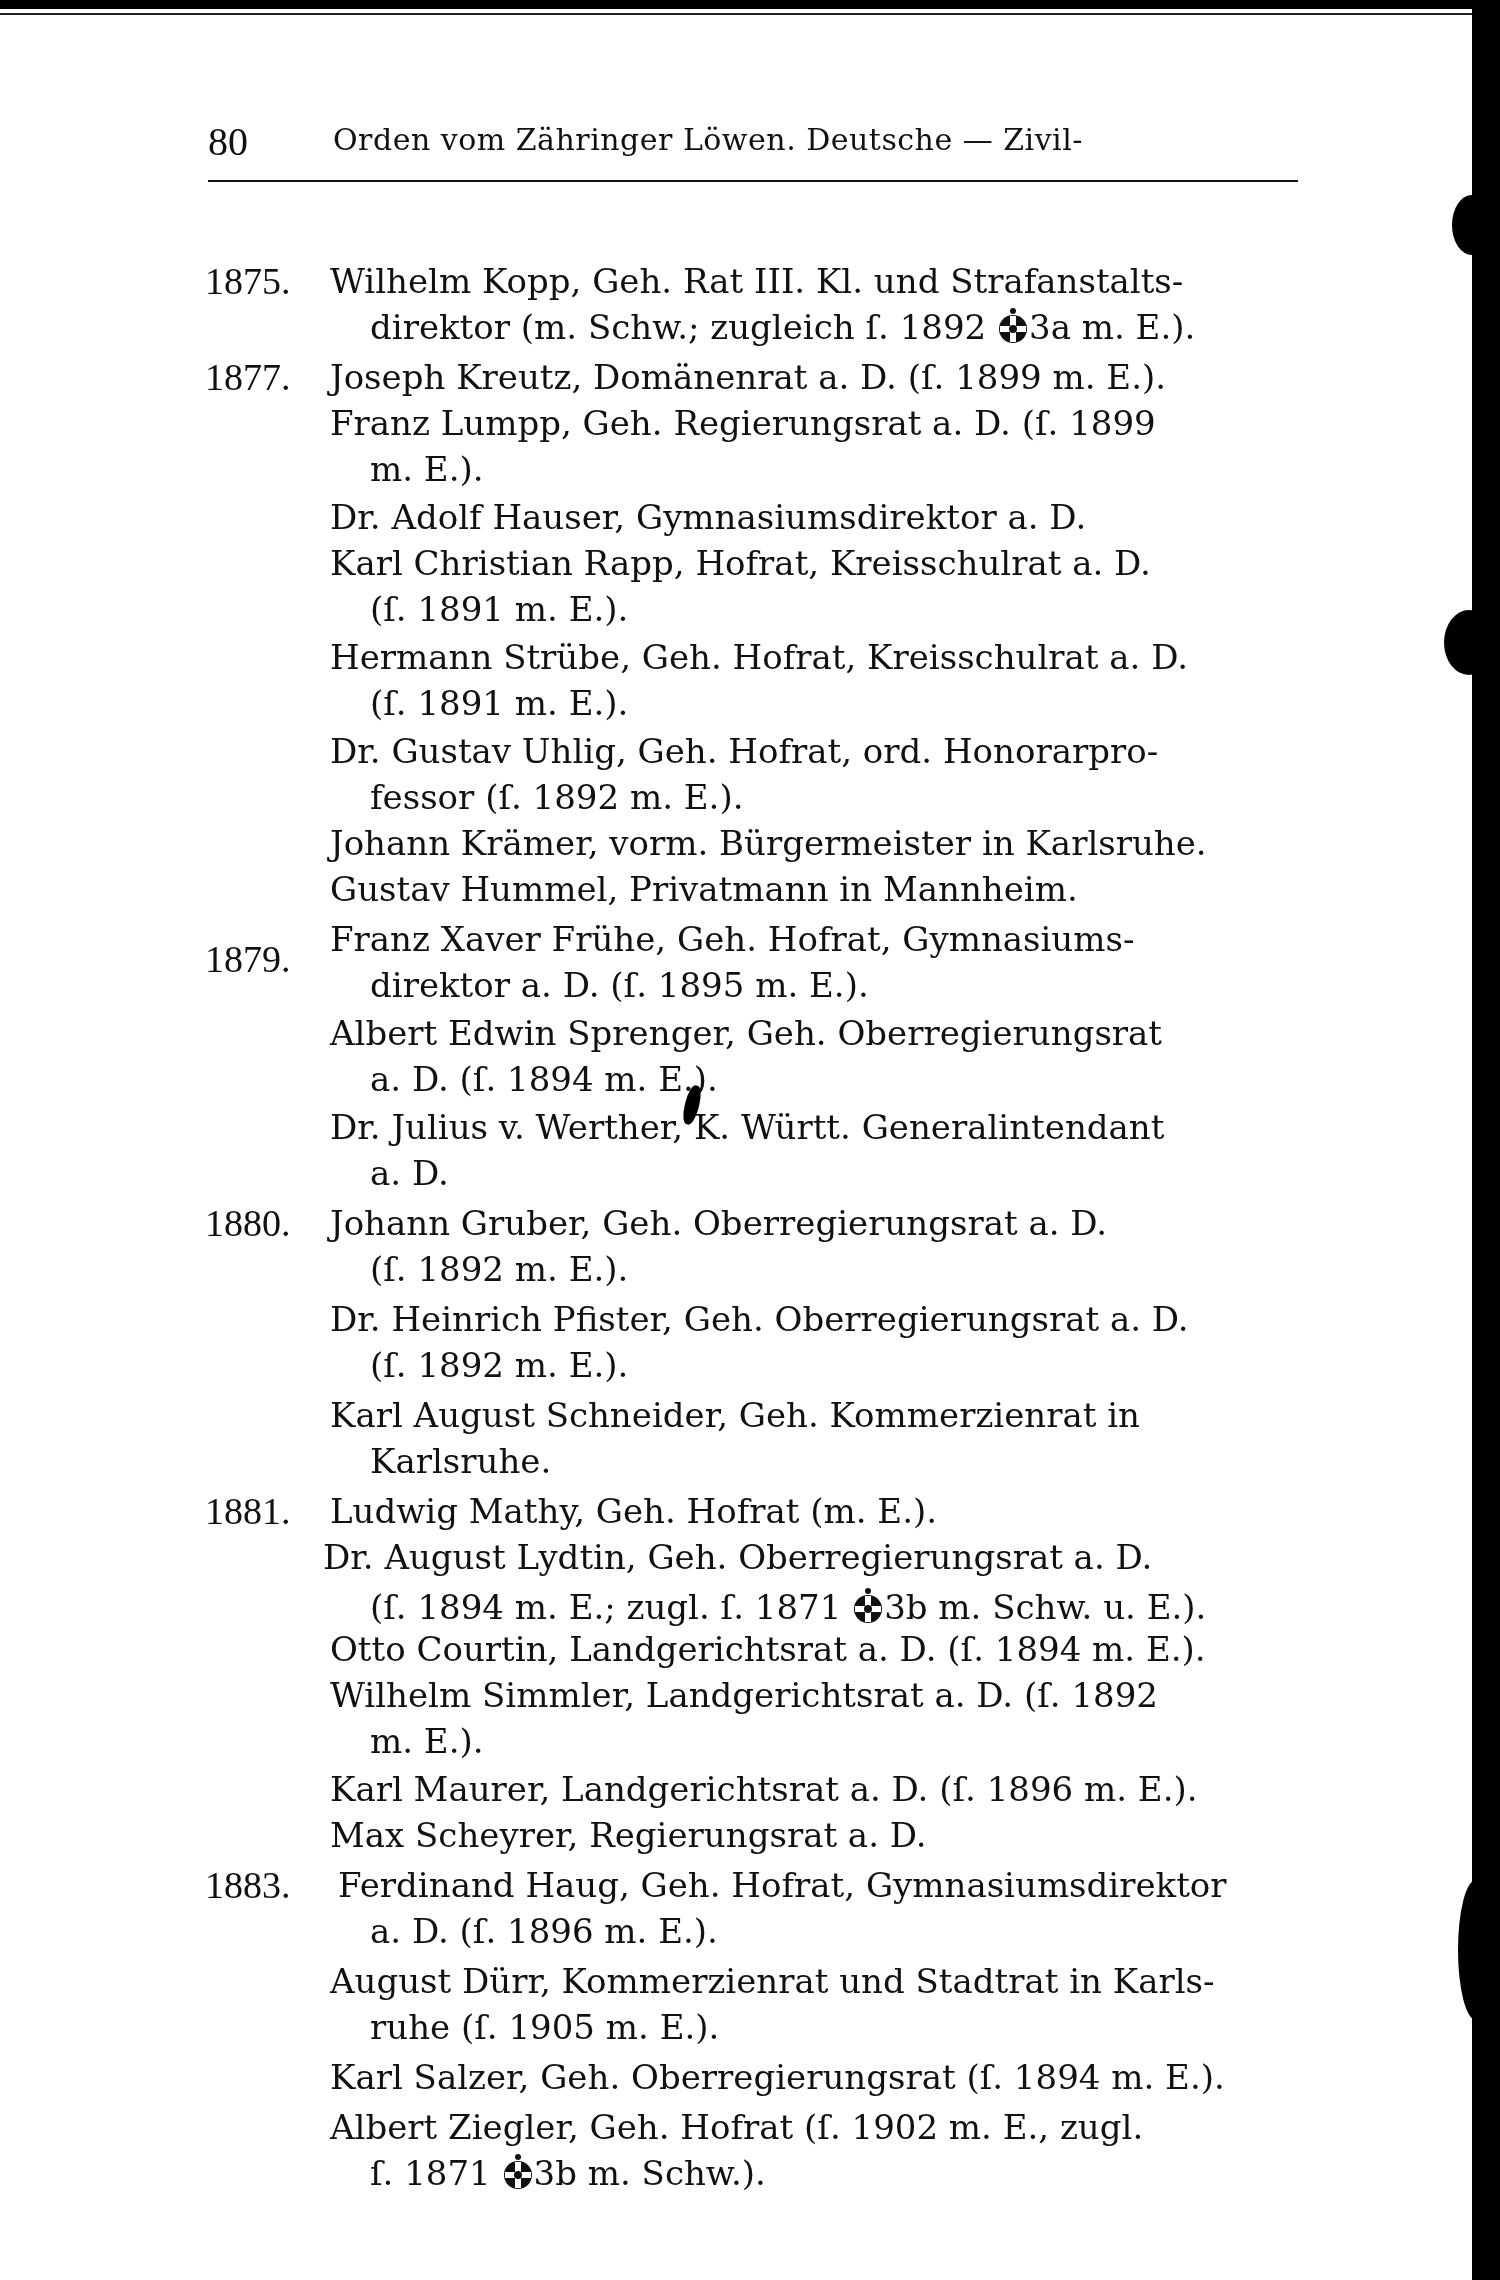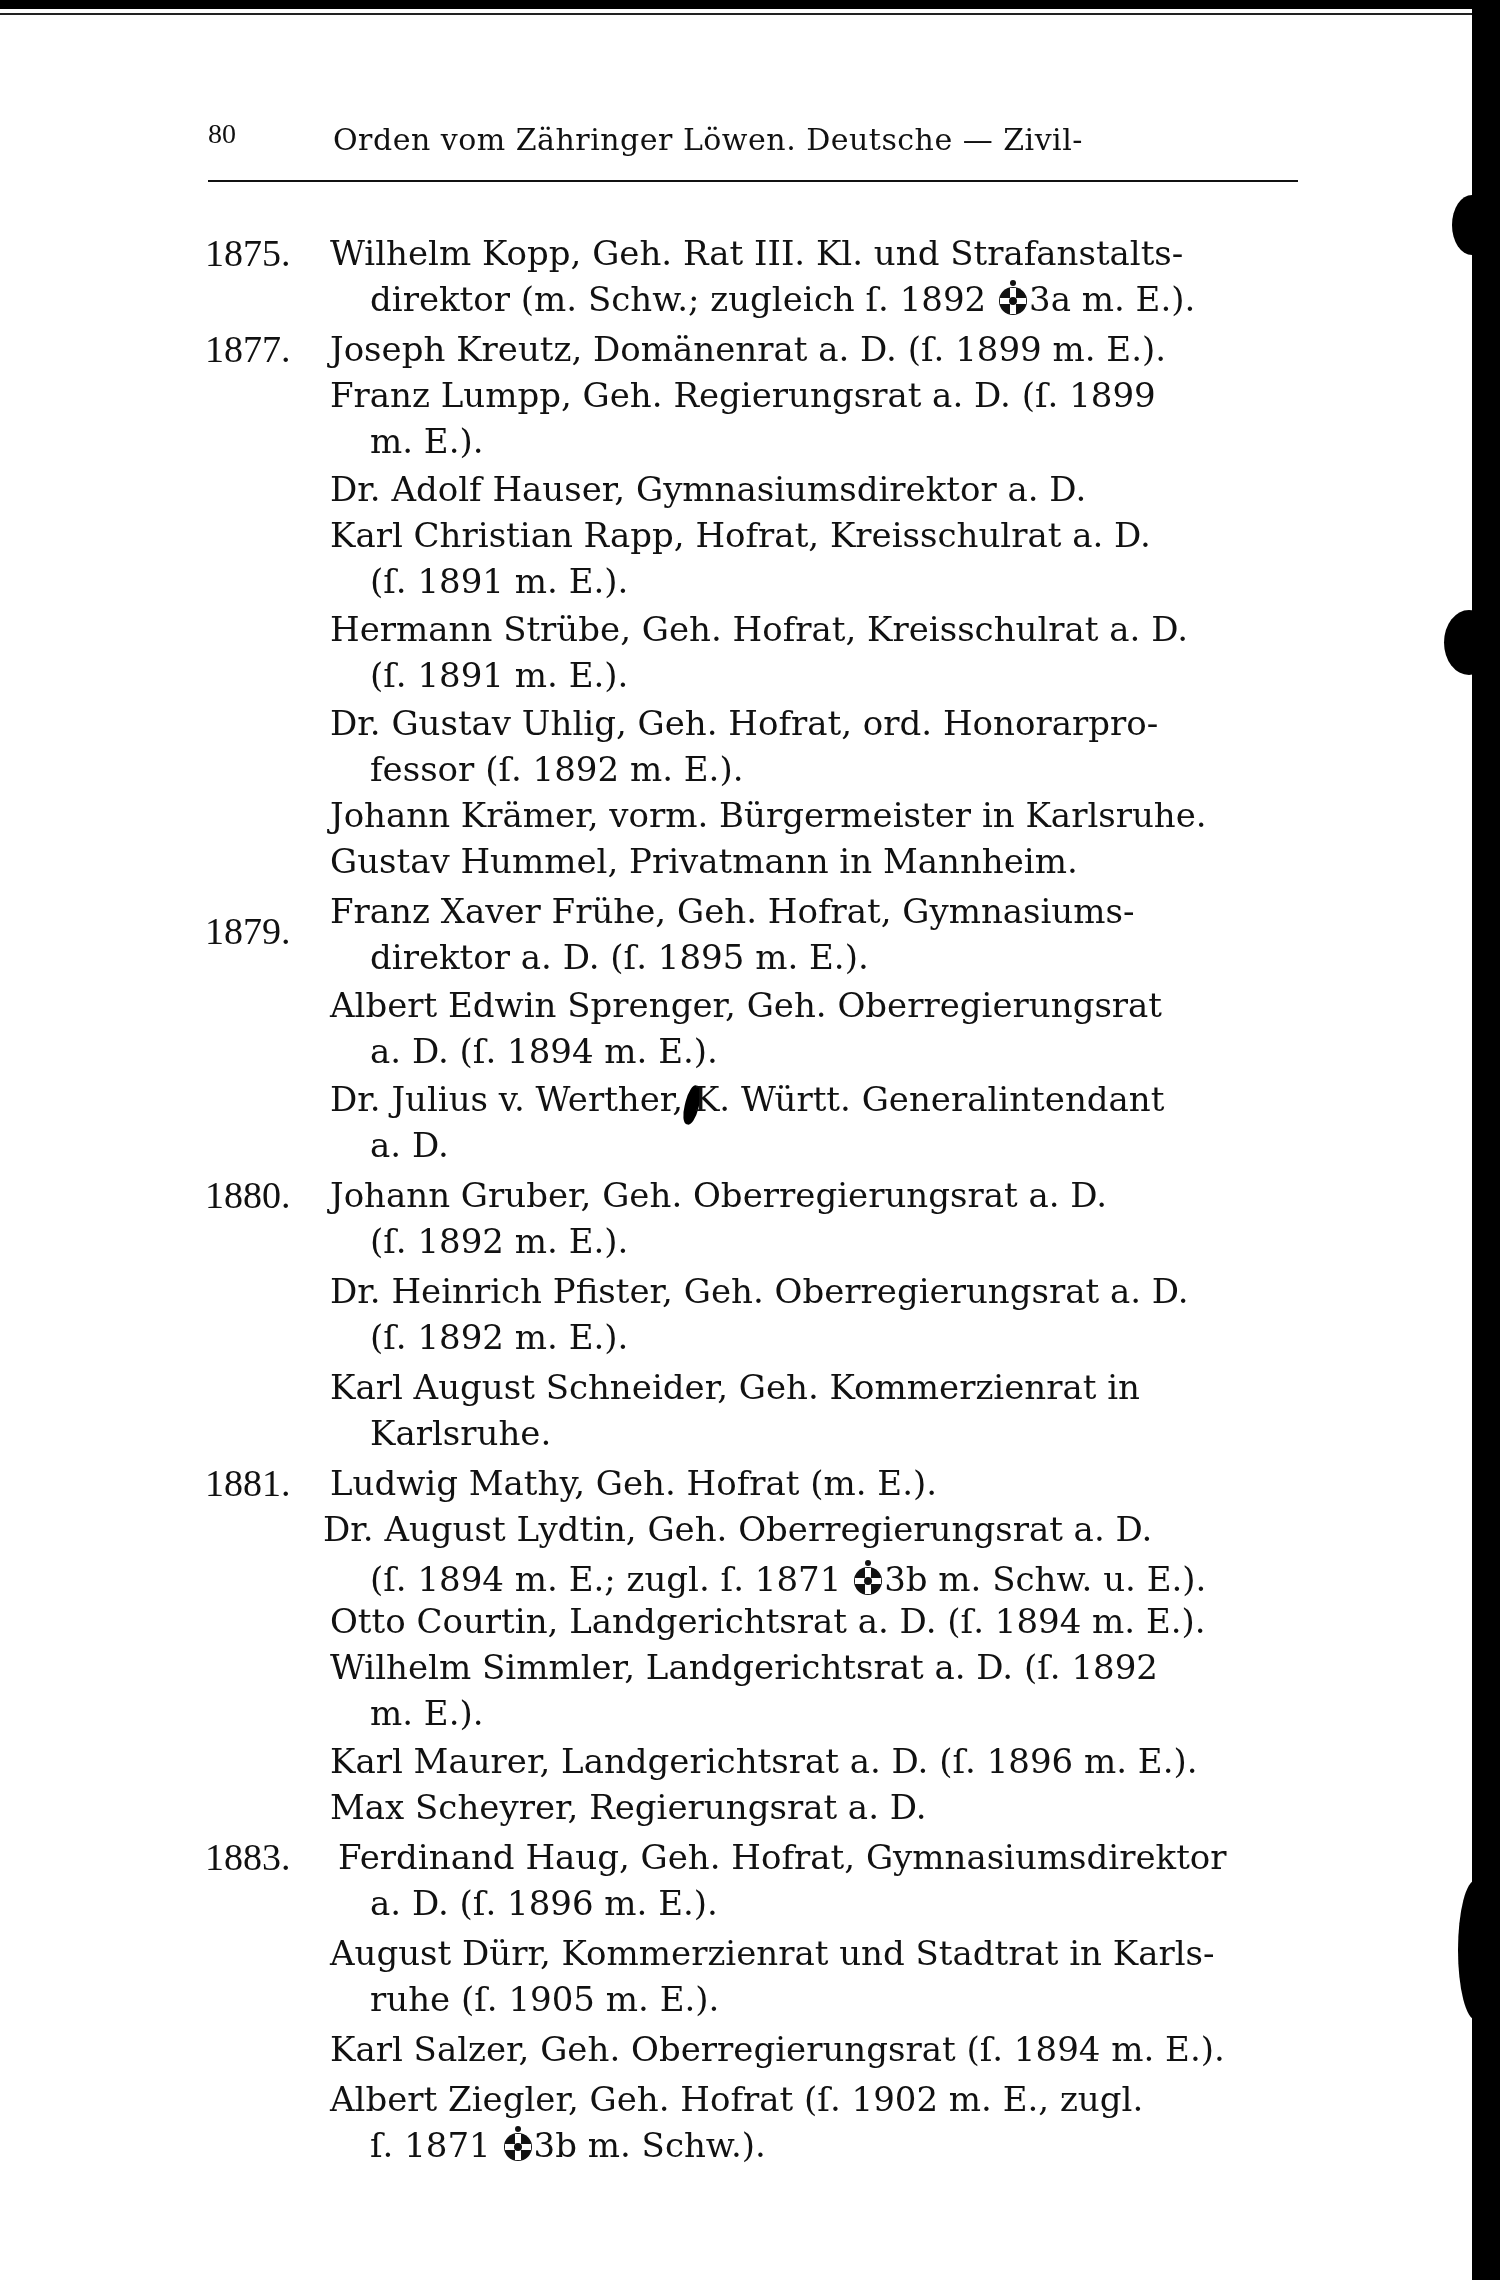--- a/index.html
+++ b/index.html
@@ -8,30 +8,31 @@
     font-family: "DejaVu Serif", "Liberation Serif", serif; color: #111;
   }
   .top-edge { position: absolute; left: 0; top: 0; width: 1500px; height: 9px; background: #000; }
   .top-edge2 { position: absolute; left: 0; top: 13px; width: 1480px; height: 2px; background: #222; }
   .right-edge {
     position: absolute; right: 0; top: 0; width: 28px; height: 2280px; background: #000;
     border-top-left-radius: 6px;
   }
   .right-blob { position: absolute; background: #000; border-radius: 50%; }
   .header { position: absolute; left: 208px; top: 118px; width: 1090px; height: 60px; }
-  .page-num { position: absolute; left: 0; top: 0; font-size: 28px; font-family: "Liberation Serif", serif; }
+  .page-num { position: absolute; left: 0; top: 0; font-size: 40px; font-family: "Liberation Serif", serif; }
   .running-head {
     position: absolute; left: 125px; top: 4px; font-size: 30px; letter-spacing: 0.5px;
     font-family: "DejaVu Serif", serif; 
   }
   .rule { position: absolute; left: 208px; top: 180px; width: 1090px; height: 2px; background: #111; }
   .body-text { position: absolute; left: 205px; top: 220px; width: 1100px; }
   .line {
     position: absolute; white-space: nowrap; font-size: 34px; line-height: 46px;
     font-family: "DejaVu Serif", serif;
+    margin-top: 28px;
   }
   .year { position: absolute; font-family: "Liberation Serif", serif; font-size: 38px; }
   .order-icon { display: inline-block; width: 32px; height: 38px; vertical-align: -6px; }
   .ink-mark {
     position: absolute; left: 685px; top: 1085px; width: 14px; height: 40px; background: #000;
     border-radius: 45%; transform: rotate(14deg);
   }
 </style>
 </head>
 <body>

